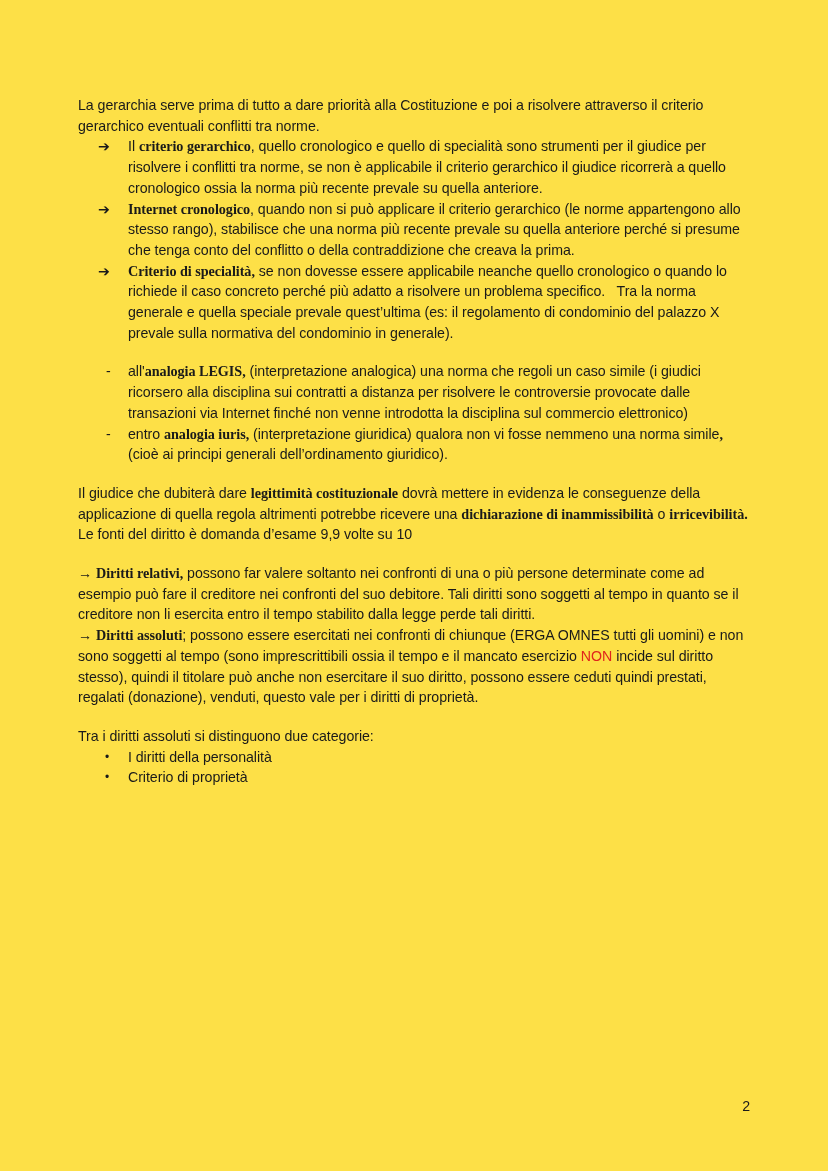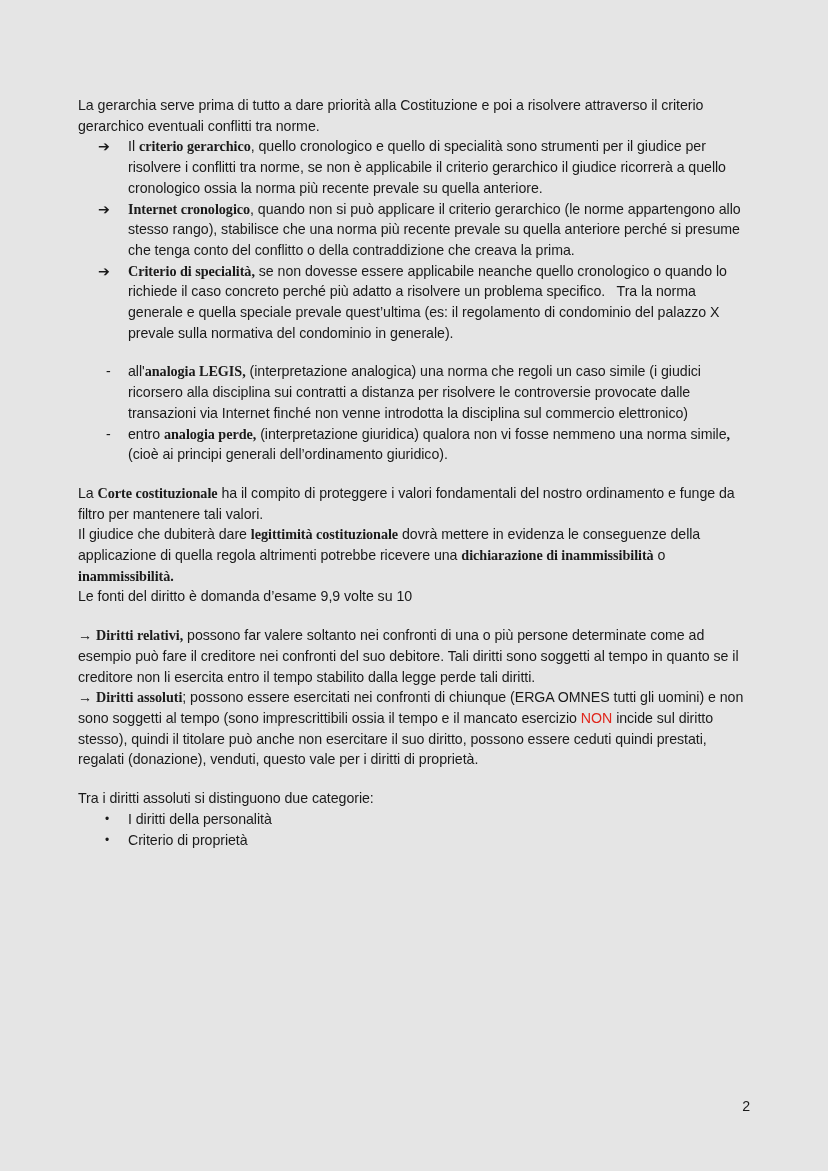--- a/index.html
+++ b/index.html
@@ -6,21 +6,21 @@
   body {
     width: 828px;
     height: 1171px;
     background: #ffffff;
     position: relative;
     overflow: hidden;
   }
   .page {
     position: absolute;
     inset: 0;
-    background: #e5e5e5;
+    background: #fde047;
     color: #1a1a1a;
     font-family: "Liberation Sans", "DejaVu Sans", sans-serif;
     font-size: 14.2px;
     line-height: 20.7px;
     letter-spacing: -0.05px;
   }
   .doc {
     position: absolute;
     left: 78px;
     top: 95px;
@@ -44,24 +44,23 @@
 <body>
 
 <div class="page">
   <div class="doc" id="doc-body">
       <div class="para"><span>La gerarchia serve prima di tutto a dare priorità alla Costituzione e poi a risolvere attraverso il criterio gerarchico eventuali conflitti tra norme.</span></div>
       <div class="li"><span class="marker m-arrow">➔</span><span>Il </span><span class="bold">criterio gerarchico</span><span>, quello cronologico e quello di specialità sono strumenti per il giudice per risolvere i conflitti tra norme, se non è applicabile il criterio gerarchico il giudice ricorrerà a quello cronologico ossia la norma più recente prevale su quella anteriore.</span></div>
       <div class="li"><span class="marker m-arrow">➔</span><span class="bold">Internet cronologico</span><span>, quando non si può applicare il criterio gerarchico (le norme appartengono allo stesso rango), stabilisce che una norma più recente prevale su quella anteriore perché si presume che tenga conto del conflitto o della contraddizione che creava la prima.</span></div>
       <div class="li"><span class="marker m-arrow">➔</span><span class="bold">Criterio di specialità,</span><span> se non dovesse essere applicabile neanche quello cronologico o quando lo richiede il caso concreto perché più adatto a risolvere un problema specifico. &nbsp; Tra la norma generale e quella speciale prevale quest’ultima (es: il regolamento di condominio del palazzo X prevale sulla normativa del condominio in generale).</span></div>
       <div class="gap"></div>
       <div class="li"><span class="marker m-dash">-</span><span>all'</span><span class="bold">analogia LEGIS,</span><span> (interpretazione analogica) una norma che regoli un caso simile (i giudici ricorsero alla disciplina sui contratti a distanza per risolvere le controversie provocate dalle transazioni via Internet finché non venne introdotta la disciplina sul commercio elettronico)</span></div>
-      <div class="li"><span class="marker m-dash">-</span><span>entro </span><span class="bold">analogia perde,</span><span> (interpretazione giuridica) qualora non vi fosse nemmeno una norma simile</span><span class="bold">,</span><span> (cioè ai principi generali dell’ordinamento giuridico).</span></div>
+      <div class="li"><span class="marker m-dash">-</span><span>entro </span><span class="bold">analogia iuris,</span><span> (interpretazione giuridica) qualora non vi fosse nemmeno una norma simile</span><span class="bold">,</span><span> (cioè ai principi generali dell’ordinamento giuridico).</span></div>
       <div class="gap"></div>
-      <div class="para"><span>La </span><span class="bold">Corte costituzionale</span><span> ha il compito di proteggere i valori fondamentali del nostro ordinamento e funge da filtro per mantenere tali valori.</span></div>
-      <div class="para"><span>Il giudice che dubiterà dare </span><span class="bold">legittimità costituzionale</span><span> dovrà mettere in evidenza le conseguenze della applicazione di quella regola altrimenti potrebbe ricevere una </span><span class="bold">dichiarazione di inammissibilità</span><span> o </span><span class="bold">inammissibilità.</span></div>
+      <div class="para"><span>Il giudice che dubiterà dare </span><span class="bold">legittimità costituzionale</span><span> dovrà mettere in evidenza le conseguenze della applicazione di quella regola altrimenti potrebbe ricevere una </span><span class="bold">dichiarazione di inammissibilità</span><span> o </span><span class="bold">irricevibilità.</span></div>
       <div class="para"><span>Le fonti del diritto è domanda d’esame 9,9 volte su 10</span></div>
       <div class="gap"></div>
       <div class="para"><span>→ </span><span class="bold">Diritti relativi,</span><span> possono far valere soltanto nei confronti di una o più persone determinate come ad esempio può fare il creditore nei confronti del suo debitore. Tali diritti sono soggetti al tempo in quanto se il creditore non li esercita entro il tempo stabilito dalla legge perde tali diritti.</span></div>
       <div class="para"><span>→ </span><span class="bold">Diritti assoluti</span><span>; possono essere esercitati nei confronti di chiunque (ERGA OMNES tutti gli uomini) e non sono soggetti al tempo (sono imprescrittibili ossia il tempo e il mancato esercizio </span><span style="color: rgb(224, 38, 28);">NON</span><span> incide sul diritto stesso), quindi il titolare può anche non esercitare il suo diritto, possono essere ceduti quindi prestati, regalati (donazione), venduti, questo vale per i diritti di proprietà.</span></div>
       <div class="gap"></div>
       <div class="para"><span>Tra i diritti assoluti si distinguono due categorie:</span></div>
       <div class="li"><span class="marker m-bullet">•</span><span>I diritti della personalità</span></div>
       <div class="li"><span class="marker m-bullet">•</span><span>Criterio di proprietà</span></div>
     </div>
   <div class="page-number">2</div>

